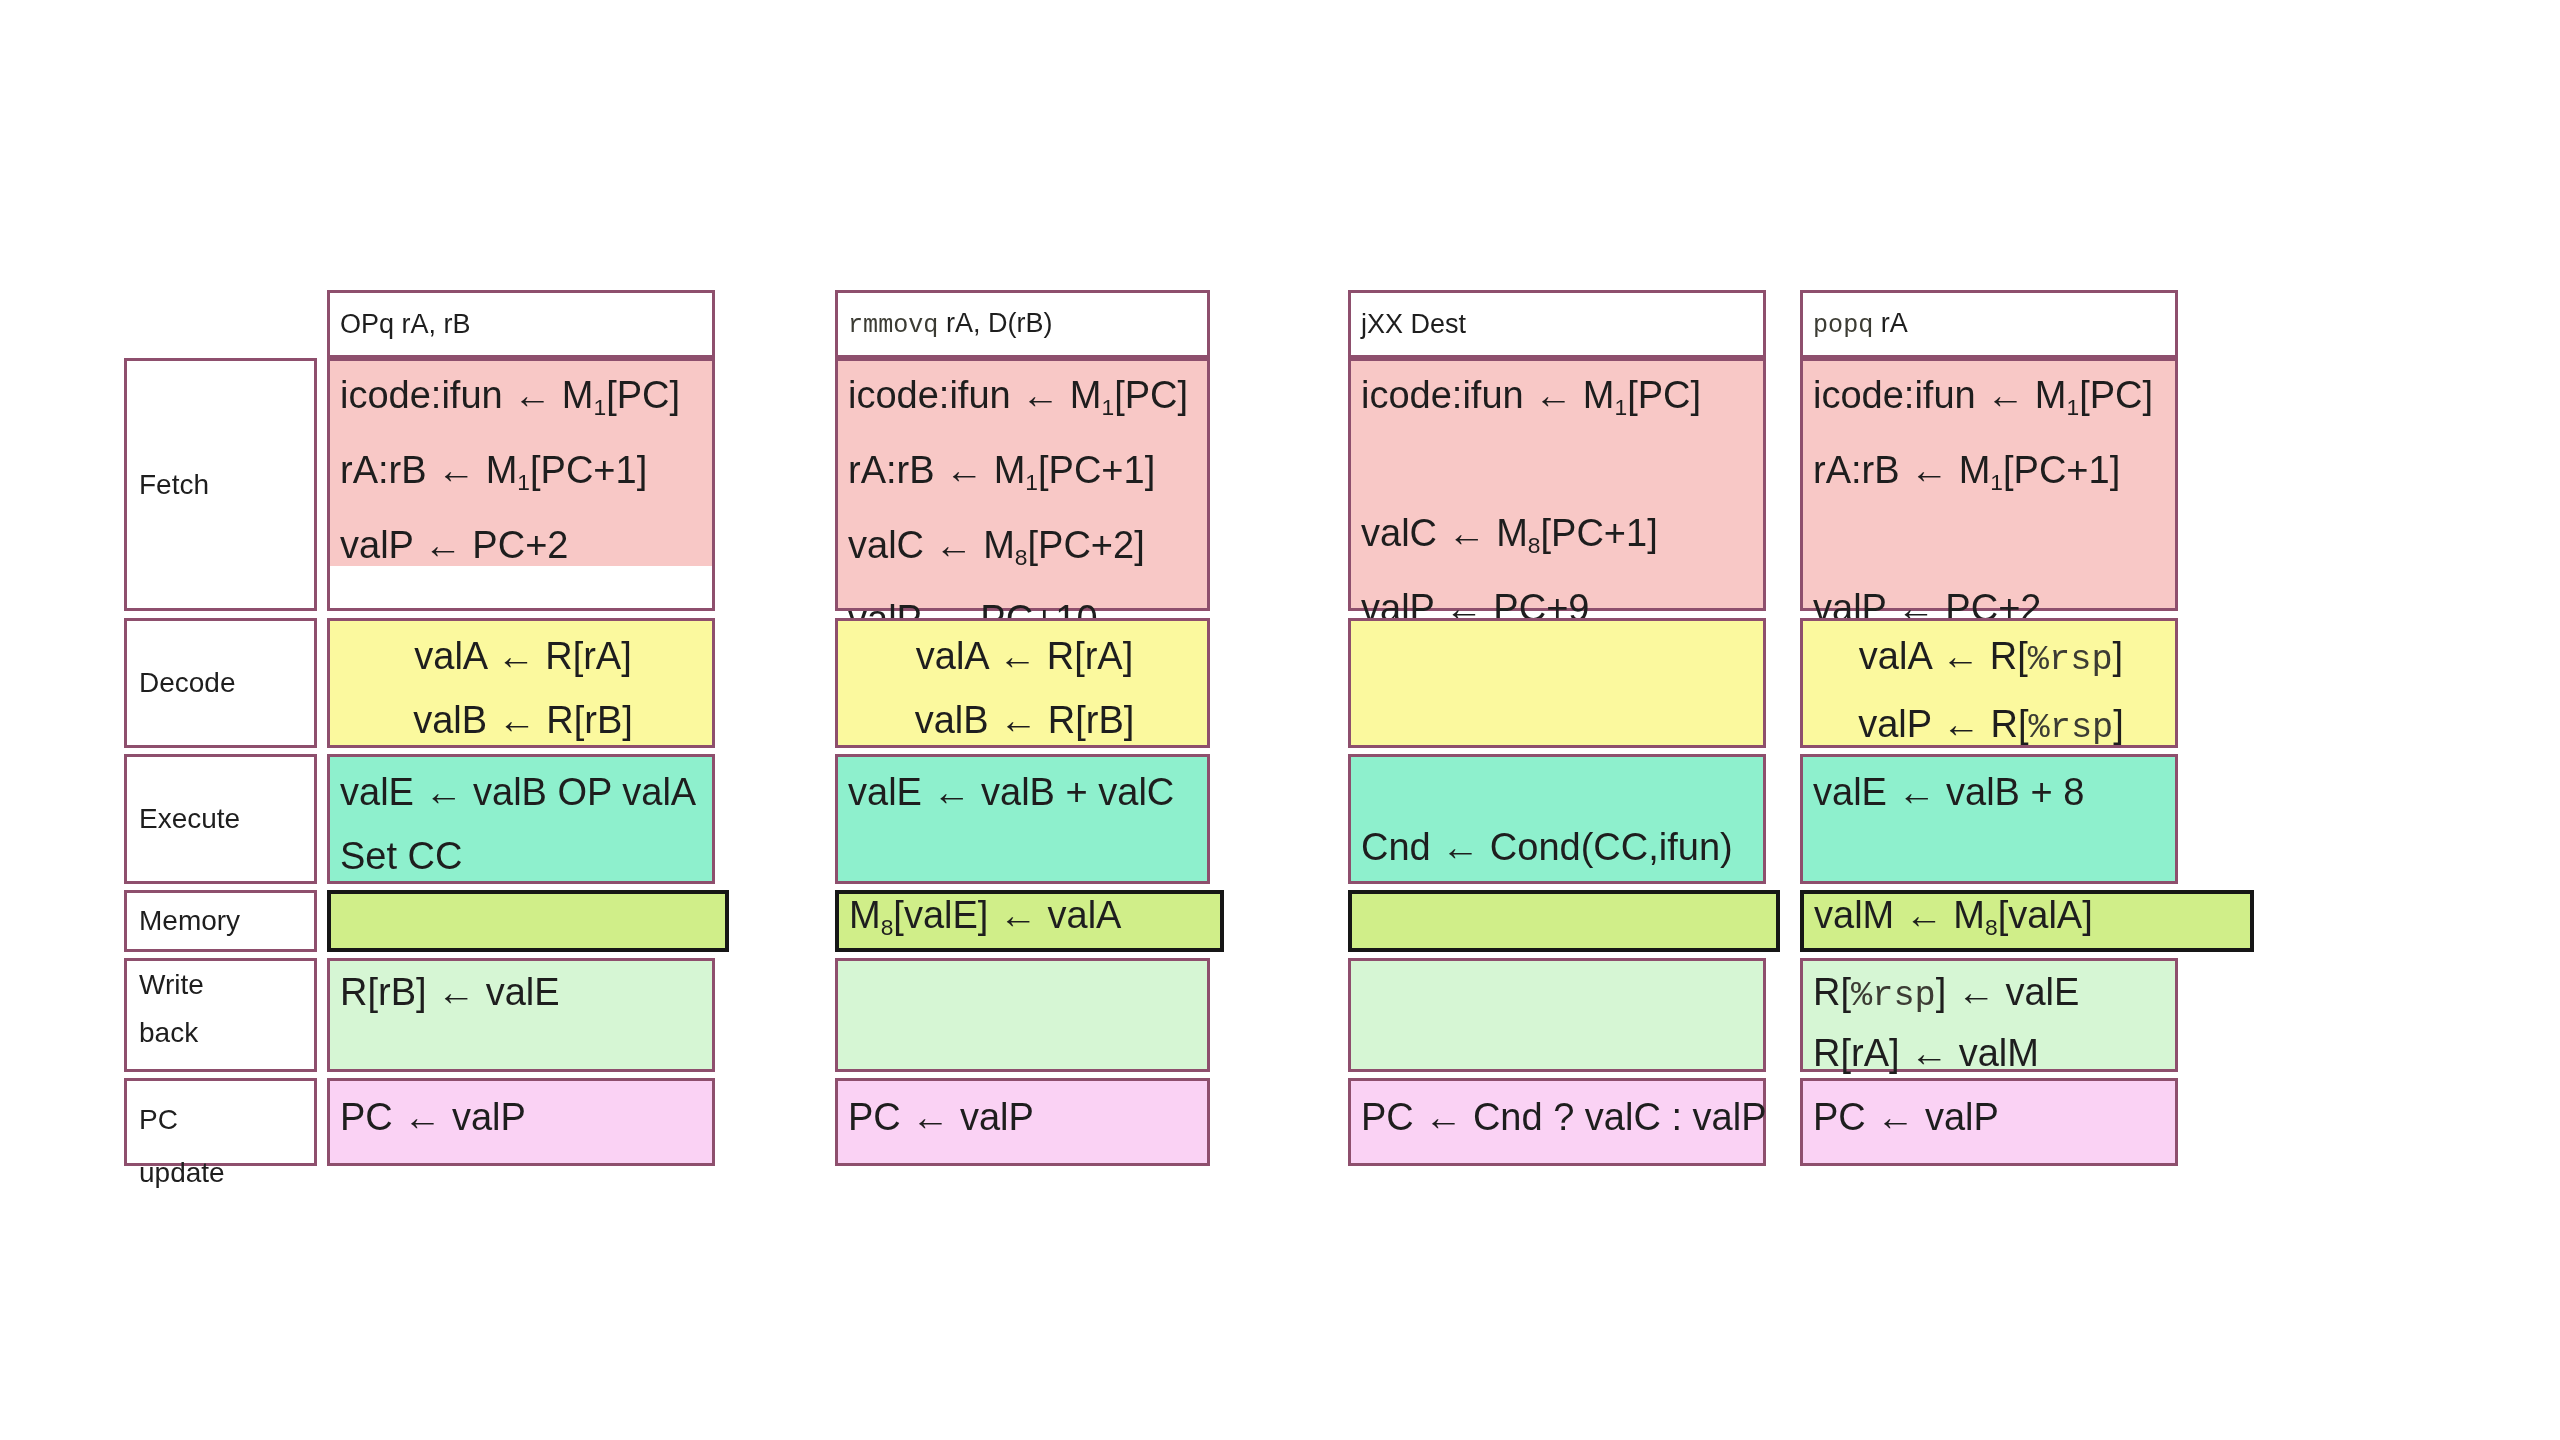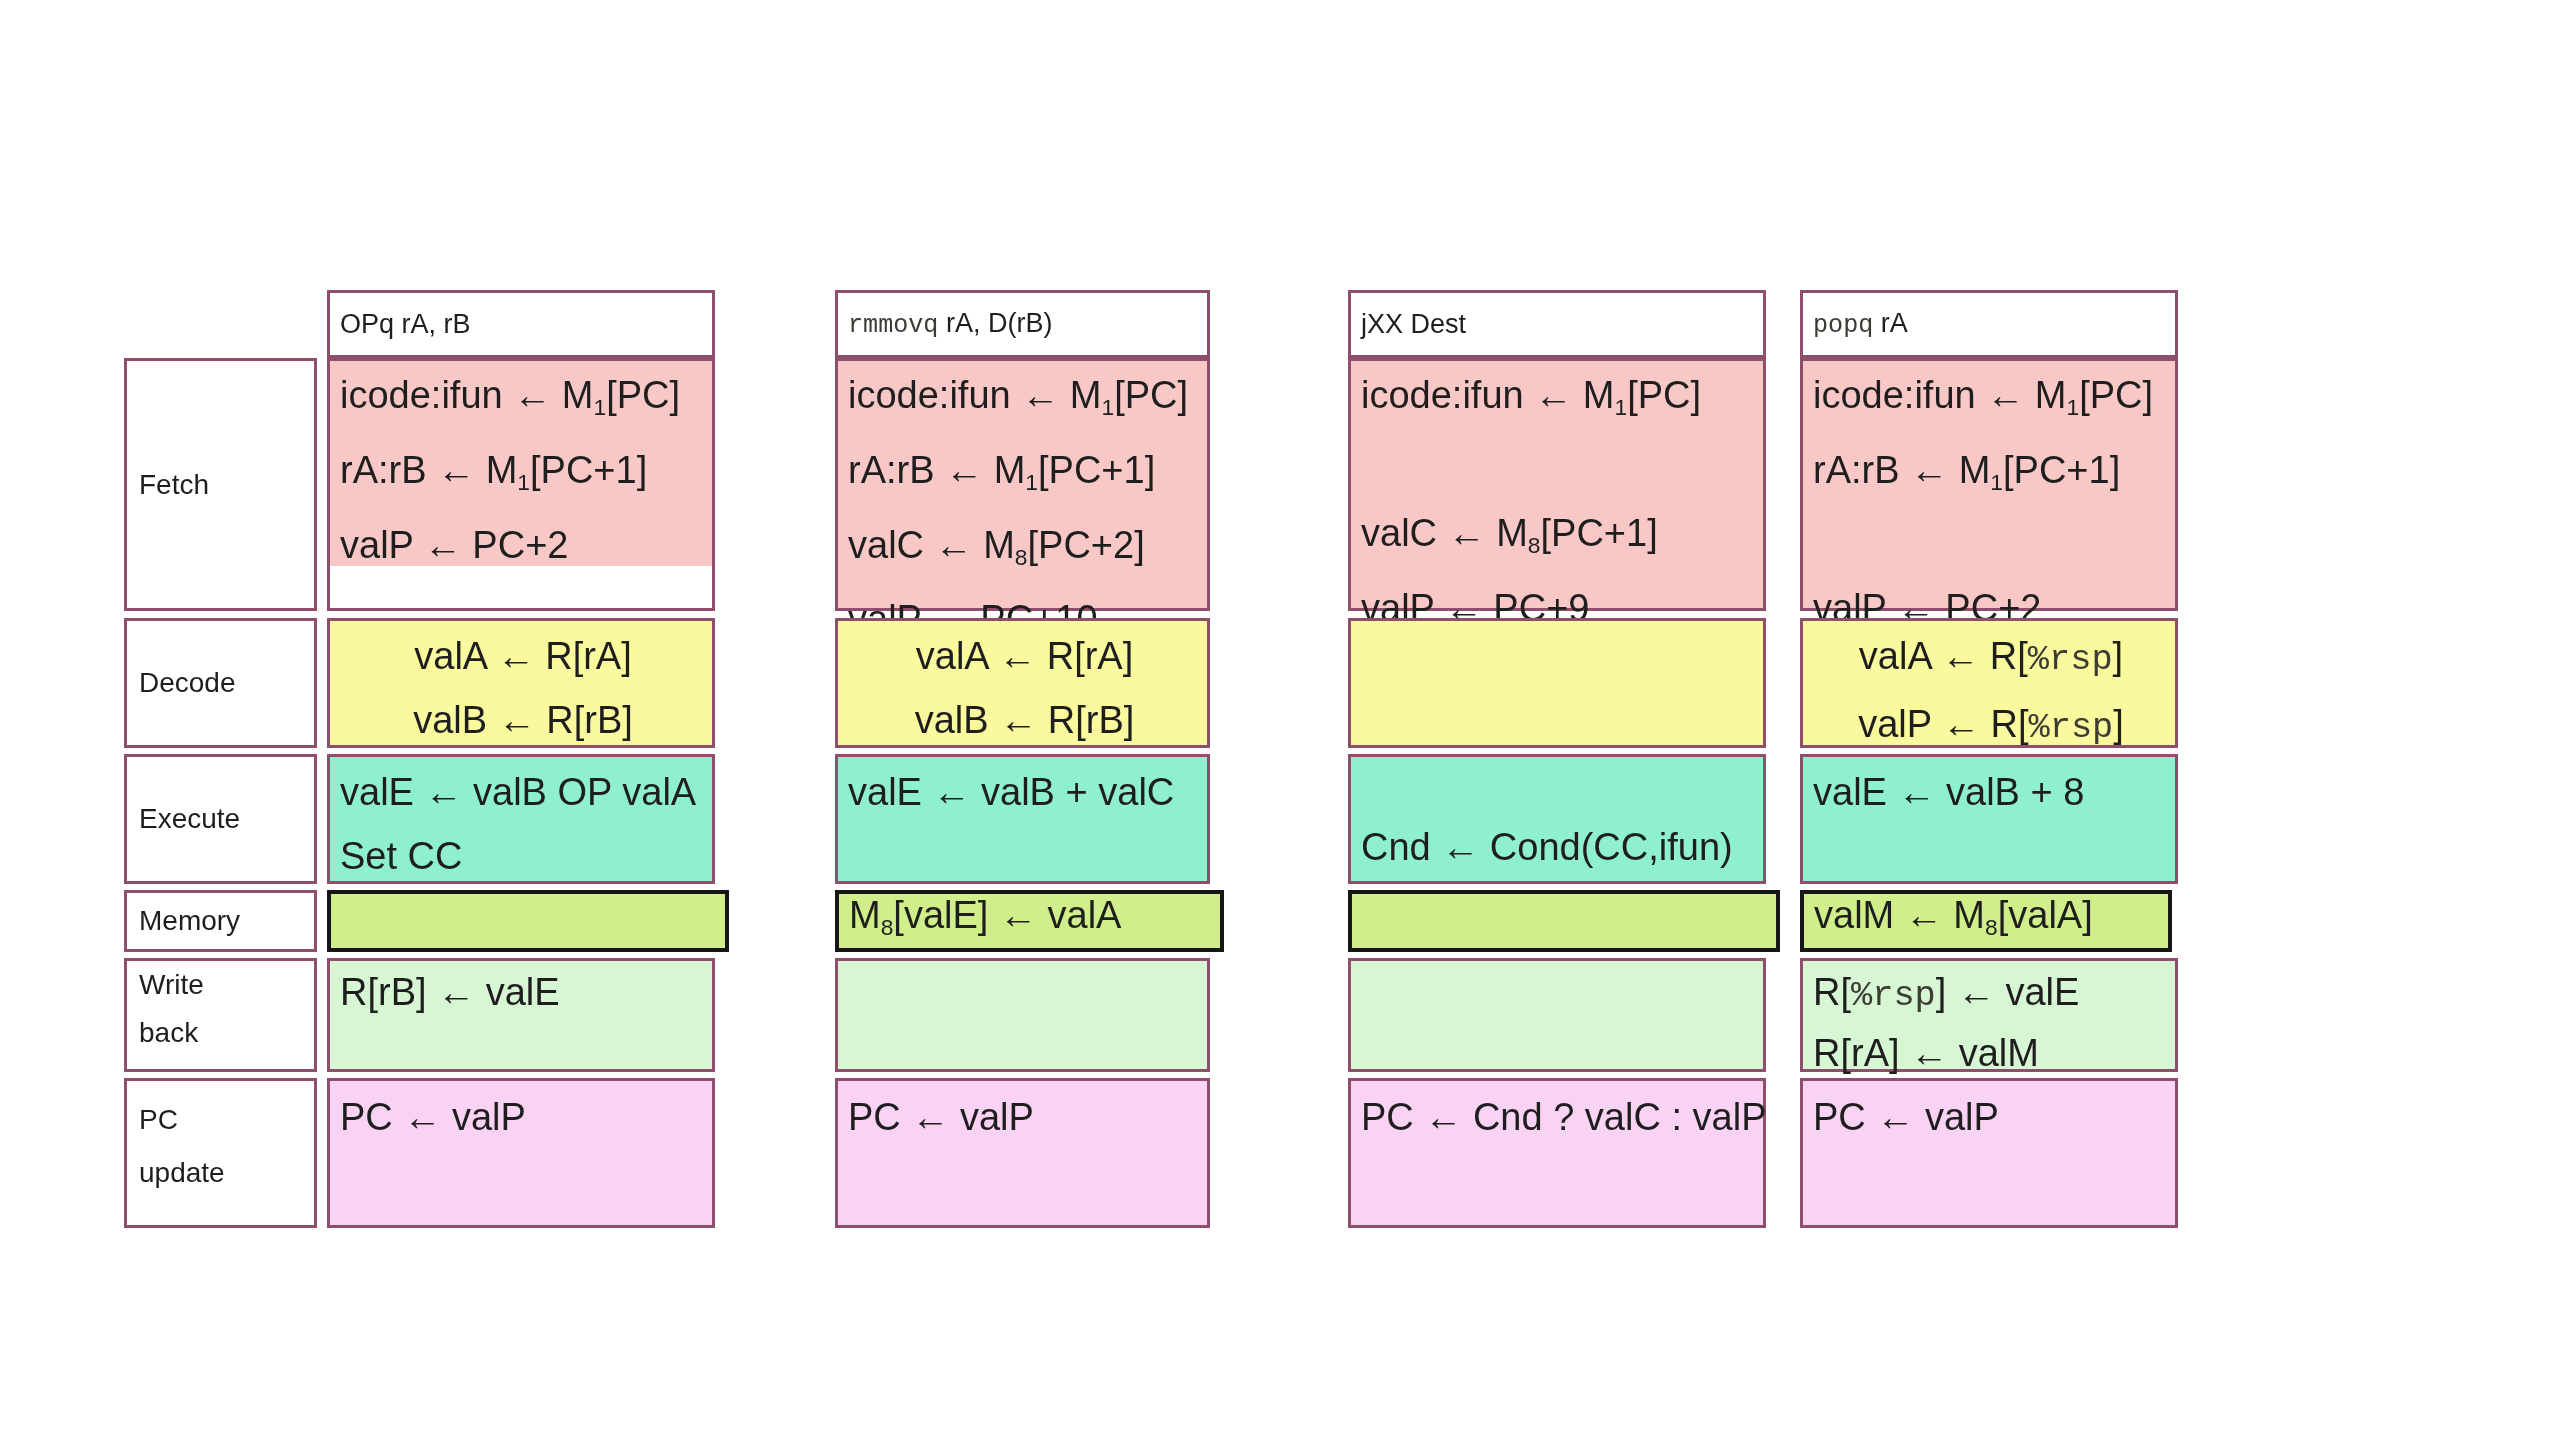--- a/index.html
+++ b/index.html
@@ -27,39 +27,39 @@
   .c3  { left: 1348px; width: 418px; }
   .c4  { left: 1800px; width: 378px; }
 
   
   .r-head  { top: 290px;  height: 68px;  }
   .r-fetch { top: 358px;  height: 253px; }
   .r-dec   { top: 618px;  height: 130px; }
   .r-exe   { top: 754px;  height: 130px; }
   .r-mem   { top: 890px;  height: 62px;  }
   .r-wb    { top: 958px;  height: 114px; }
-  .r-pc    { top: 1078px; height: 150px; }
+  .r-pc    { top: 1078px; height: 88px; }
 
   
   .bg-fetch { background: var(--fetch); }
   .bg-dec   { background: var(--decode); text-align: center; }
   .bg-exe   { background: var(--execute); }
   .bg-mem   { background: var(--memory); }
   .bg-wb    { background: var(--writeback); }
   .bg-pc    { background: var(--pcupdate); }
 
   
   .pink-partial { background: linear-gradient(to bottom, var(--fetch) 0%, var(--fetch) 83%, #ffffff 83%, #ffffff 100%); }
 
   
   .membox { border: 4px solid var(--memory_border, #161616); }
   .c1.membox { width: 402px; }
   .c2.membox { width: 389px; }
   .c3.membox { width: 432px; }
-  .c4.membox { width: 372px; }
+  .c4.membox { width: 454px; }
 
   
   .cell { padding: 3px 6px 0 10px; font-size: 38px; }
   .cell .line { line-height: 63px; white-space: nowrap; }
   .r-dec.cell .line, .r-exe.cell .line { line-height: 64px; }
   .r-wb.cell .line { line-height: 57px; }
   .r-pc.cell { padding-top: 8px; }
   .r-pc.cell .line { line-height: 57px; }
   .r-mem.cell { justify-content: center; padding-top: 0; }
   .r-mem.cell .line { line-height: 50px; }

